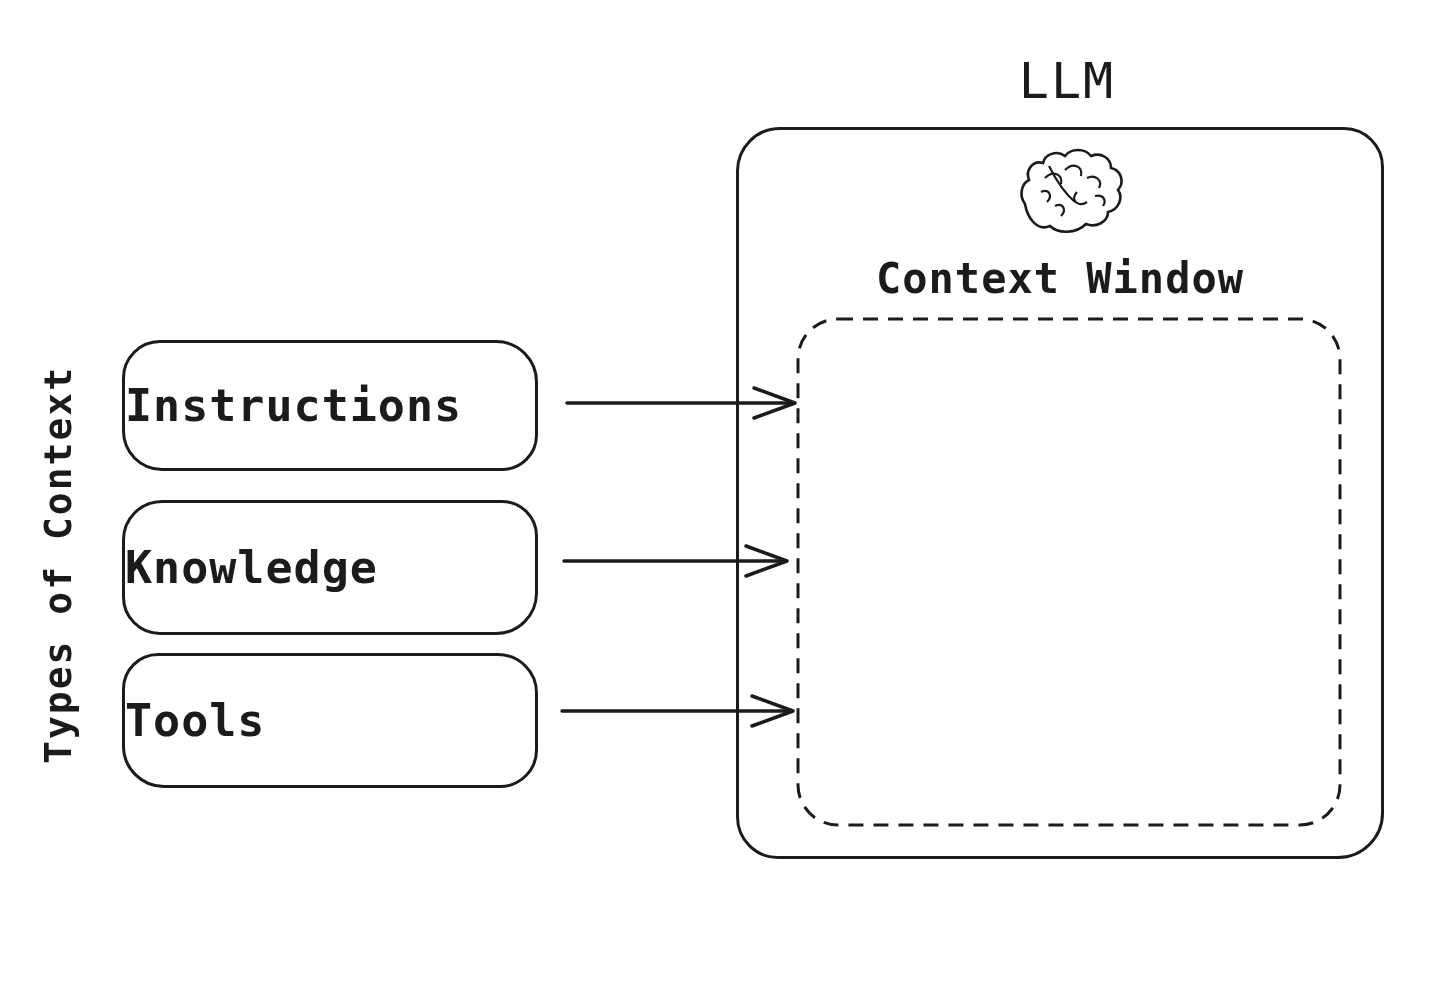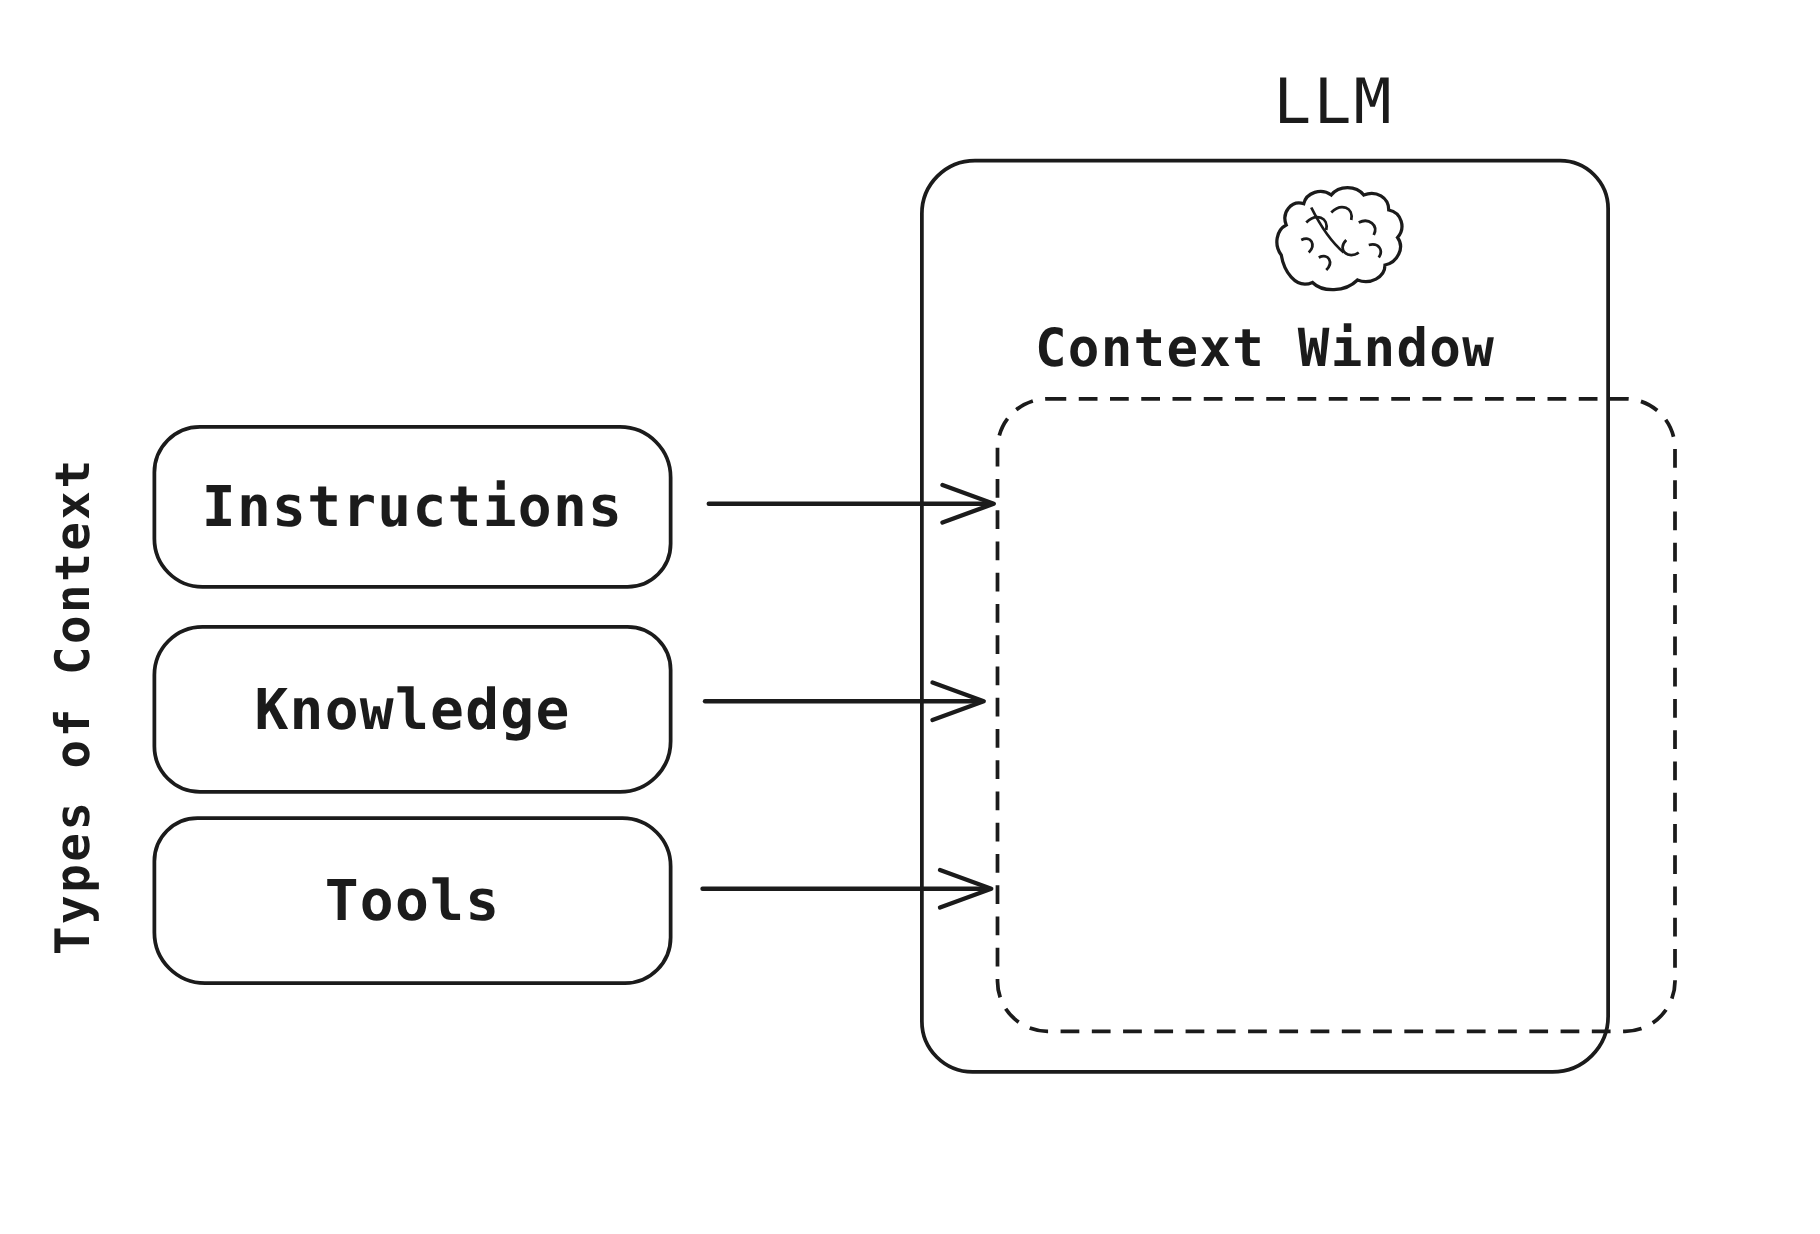--- a/index.html
+++ b/index.html
@@ -32,21 +32,20 @@
 
   
   .ctx-box {
     position: absolute;
     left: 122px;
     width: 416px;
     border: 3.5px solid #1b1b1b;
     background: #ffffff;
     display: flex;
     align-items: center;
-    justify-content: center;
   }
   .ctx-box .ctx-label {
     font-size: 45px;
     font-weight: bold;
     letter-spacing: 1px;
   }
   #box-instructions { top: 340px; height: 131px; border-radius: 38px 42px 36px 40px; }
   #box-knowledge    { top: 500px; height: 135px; border-radius: 40px 36px 42px 38px; }
   #box-tools        { top: 653px; height: 135px; border-radius: 36px 40px 38px 42px; }
 
@@ -58,21 +57,21 @@
     width: 662px;
     text-align: center;
     font-size: 50px;
     font-weight: normal;
     letter-spacing: 2px;
   }
   .llm-box {
     position: absolute;
     left: 736px;
     top: 127px;
-    width: 552px;
+    width: 648px;
     height: 732px;
     border: 3.5px solid #1b1b1b;
     border-radius: 44px 40px 46px 42px;
     background: #ffffff;
   }
   .brain {
     position: absolute;
     left: 276px;
     top: 18px;
     width: 112px;

